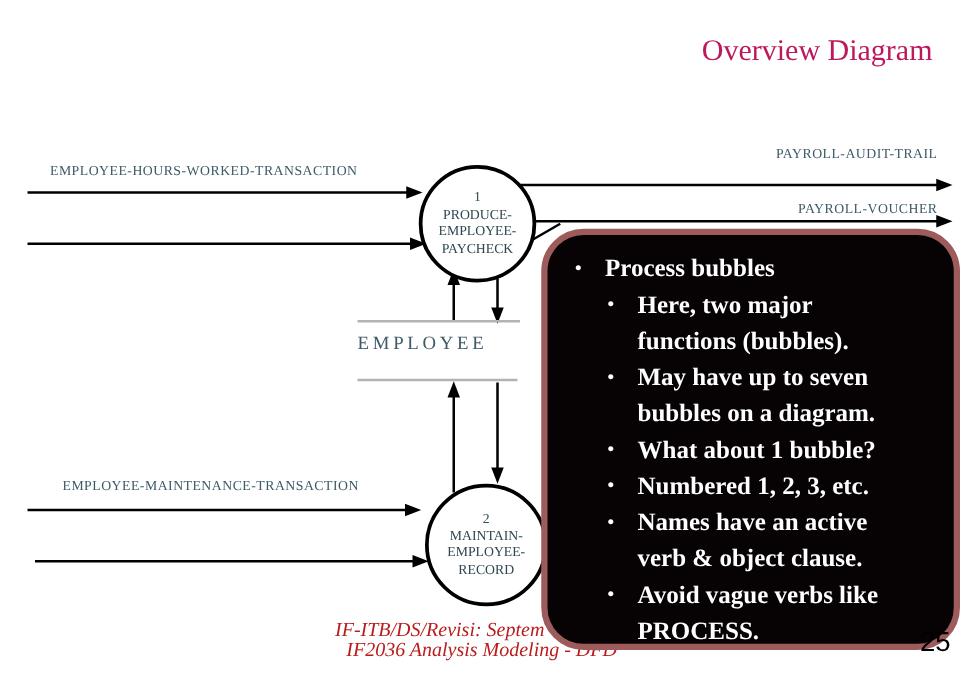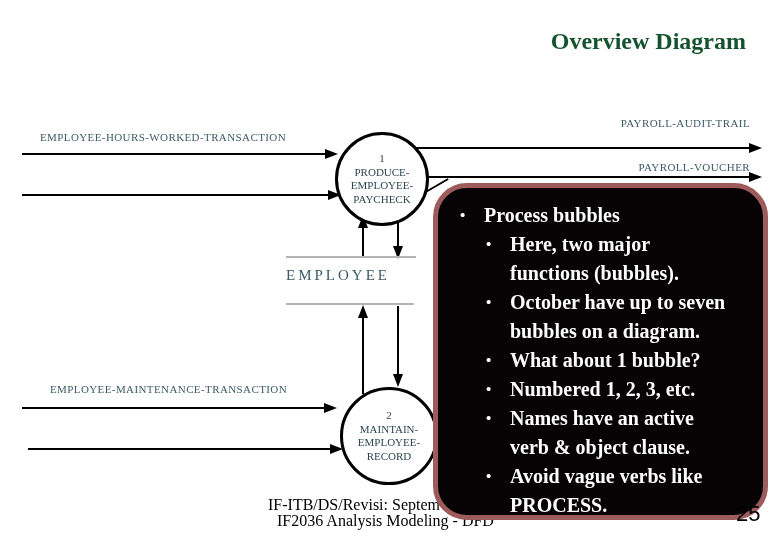--- a/index.html
+++ b/index.html
@@ -1,19 +1,19 @@
 <!DOCTYPE html>
 <html><head>
 <meta charset="utf-8">
 <style>
   html,body{margin:0;padding:0;background:#888;}
   .slide{position:relative;width:780px;height:540px;background:#ffffff;overflow:hidden;
          font-family:"Liberation Serif", serif;}
   
-  .title{position:absolute;right:34px;top:28px;font-size:24px;font-weight:bold;color:#14532d;}
+  .title{position:absolute;right:34px;top:28px;font-size:24px;font-weight:normal;color:#be185d;}
   
   .lbl{position:absolute;font-size:11px;letter-spacing:0.4px;color:#3d5a66;white-space:nowrap;}
   .lbl.rt{text-align:right;width:190px;}
   
   .hl{position:absolute;height:2px;background:#000;z-index:1;}
   .vl{position:absolute;width:2px;background:#000;z-index:1;}
   .sl{position:absolute;height:2px;background:#b3b3b3;z-index:1;}
   .ah-r{position:absolute;width:0;height:0;border-top:5px solid transparent;
         border-bottom:5px solid transparent;border-left:13px solid #000;z-index:1;}
   .ah-u{position:absolute;width:0;height:0;border-left:5px solid transparent;
@@ -34,21 +34,21 @@
   
   .callout{position:absolute;left:433px;top:183px;width:335px;height:337px;box-sizing:border-box;
            background:#070304;border:5px solid #9d5b5b;border-radius:34px;z-index:5;
            padding:13px 12px 8px 16px;color:#ffffff;font-weight:bold;font-size:20px;line-height:29px;}
   .c-row{display:flex;align-items:flex-start;}
   .c-row.lvl1{margin-left:6px;}
   .c-row.lvl2{margin-left:32px;}
   .blt{width:24px;flex:0 0 24px;font-size:15px;}
   .c-txt{white-space:pre-line;}
   
-  .footer-line{position:absolute;font-size:16px;color:#000000;z-index:1;white-space:nowrap;}
+  .footer-line{position:absolute;font-size:16px;font-style:italic;color:#b91c1c;z-index:1;white-space:nowrap;}
   .f1{left:268px;top:496px;}
   .f2{left:277px;top:512px;}
   .page-num{position:absolute;left:736px;top:501px;font-family:"Liberation Sans",sans-serif;
             font-size:22px;color:#000;z-index:6;}
 </style>
 </head>
 <body>
 
 <div class="slide">
 
@@ -114,21 +114,21 @@
       <span class="blt">•</span>
       <span class="c-txt">Process bubbles</span>
     </div>
     <div class="c-row lvl2">
       <span class="blt">•</span>
       <span class="c-txt">Here, two major
 functions (bubbles).</span>
     </div>
     <div class="c-row lvl2">
       <span class="blt">•</span>
-      <span class="c-txt">October have up to seven
+      <span class="c-txt">May have up to seven
 bubbles on a diagram.</span>
     </div>
     <div class="c-row lvl2">
       <span class="blt">•</span>
       <span class="c-txt">What about 1 bubble?</span>
     </div>
     <div class="c-row lvl2">
       <span class="blt">•</span>
       <span class="c-txt">Numbered 1, 2, 3, etc.</span>
     </div>

